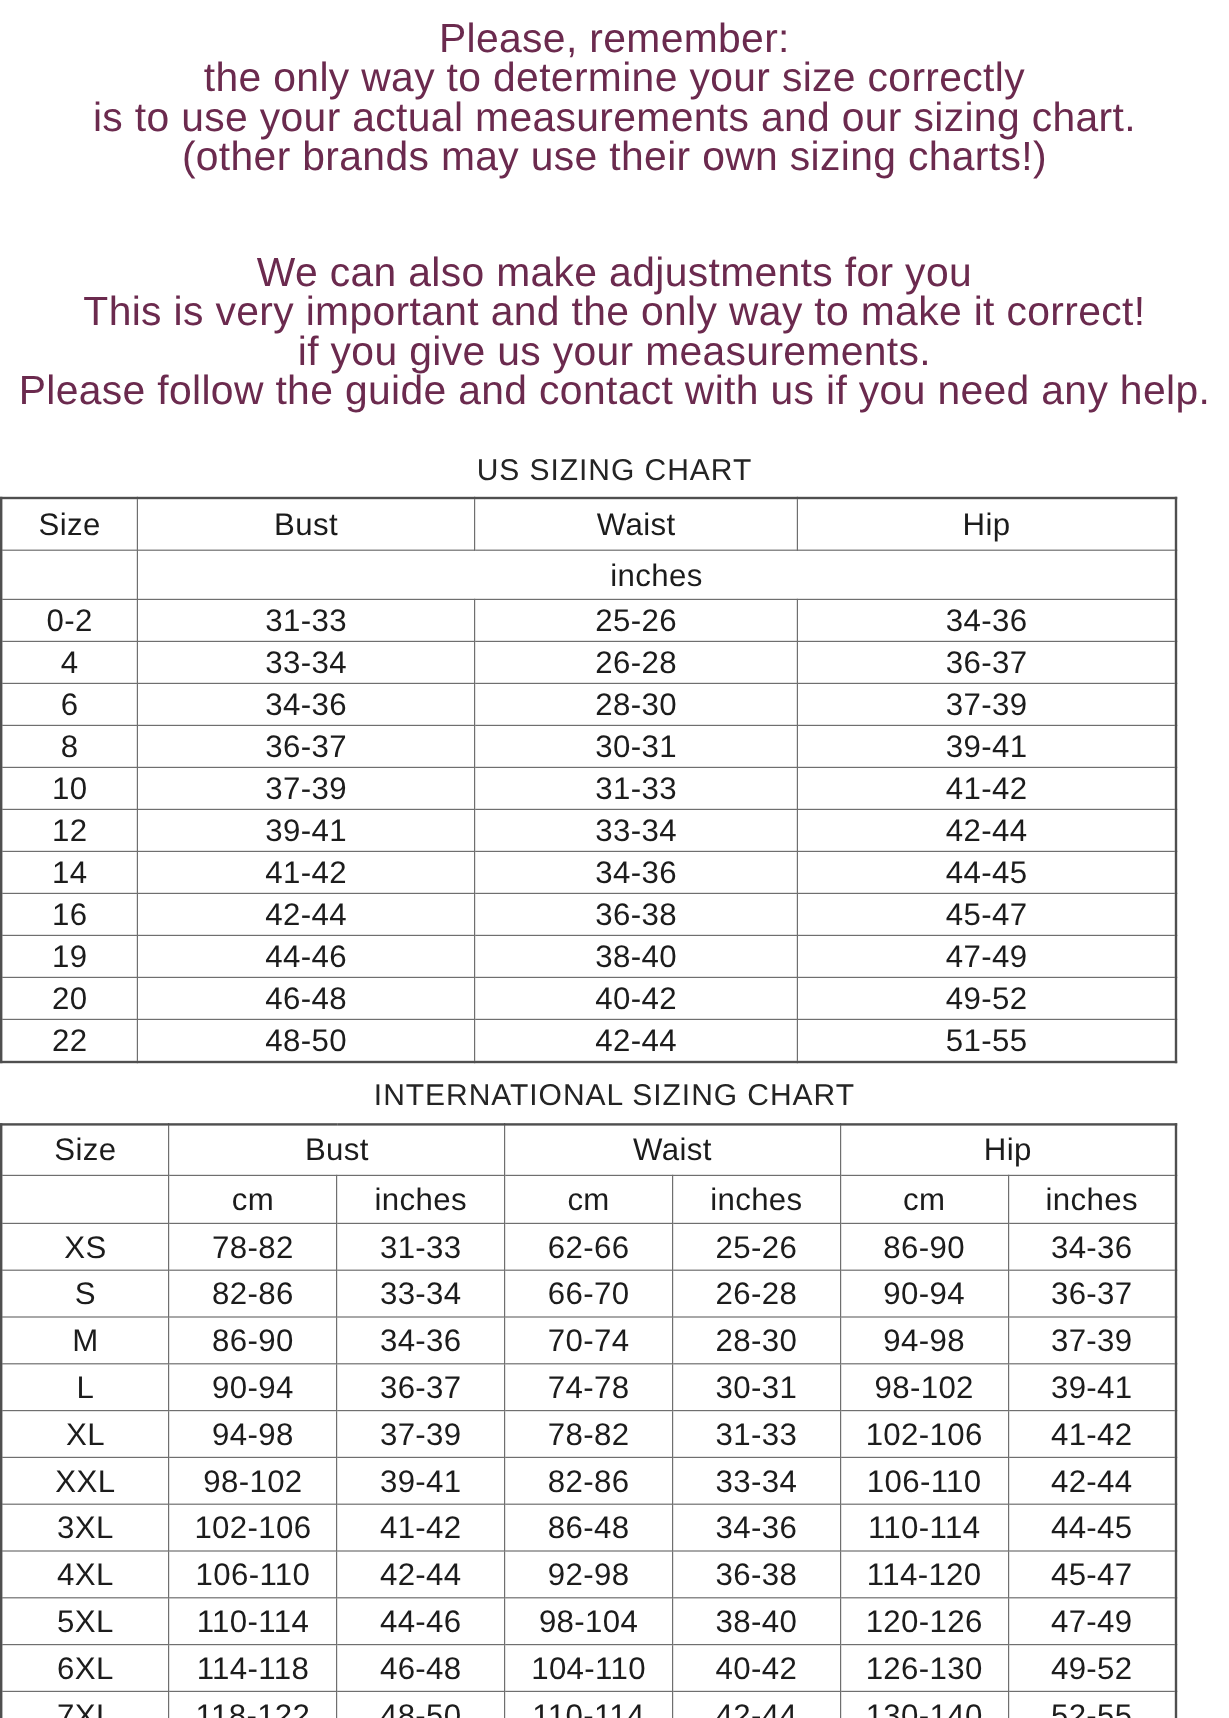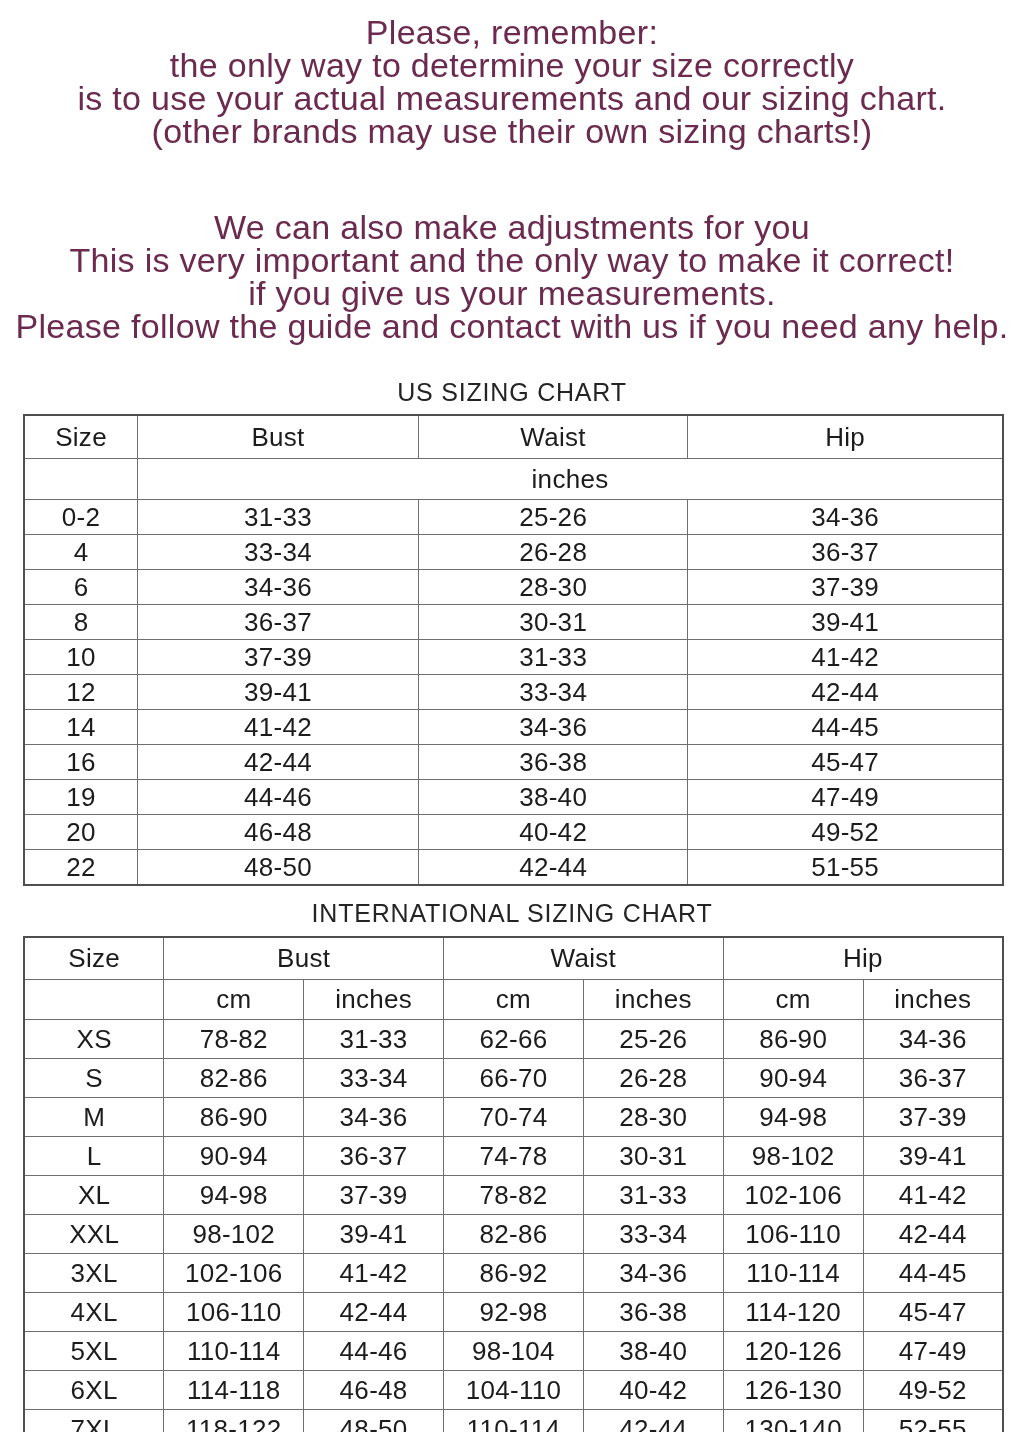--- a/index.html
+++ b/index.html
@@ -49,21 +49,20 @@
   }
   .chart-title.intl {
     margin-top: 13px;
     margin-bottom: 8px;
   }
   
   table {
     border-collapse: collapse;
     table-layout: fixed;
     width: 981px;
-    margin-left: 23px;
     border: 2px solid #4f4f4f;
   }
   th, td {
     border: 1.5px solid #6f6f6f;
     text-align: center;
     vertical-align: middle;
     font-size: 26px;
     font-weight: 300;
     letter-spacing: 0.3px;
     color: #1c1c1c;
@@ -270,21 +269,21 @@
         <td>39-41</td>
         <td>82-86</td>
         <td>33-34</td>
         <td>106-110</td>
         <td>42-44</td>
       </tr>
       <tr class="data">
         <td>3XL</td>
         <td>102-106</td>
         <td>41-42</td>
-        <td>86-92</td>
+        <td>86-48</td>
         <td>34-36</td>
         <td>110-114</td>
         <td>44-45</td>
       </tr>
       <tr class="data">
         <td>4XL</td>
         <td>106-110</td>
         <td>42-44</td>
         <td>92-98</td>
         <td>36-38</td>

